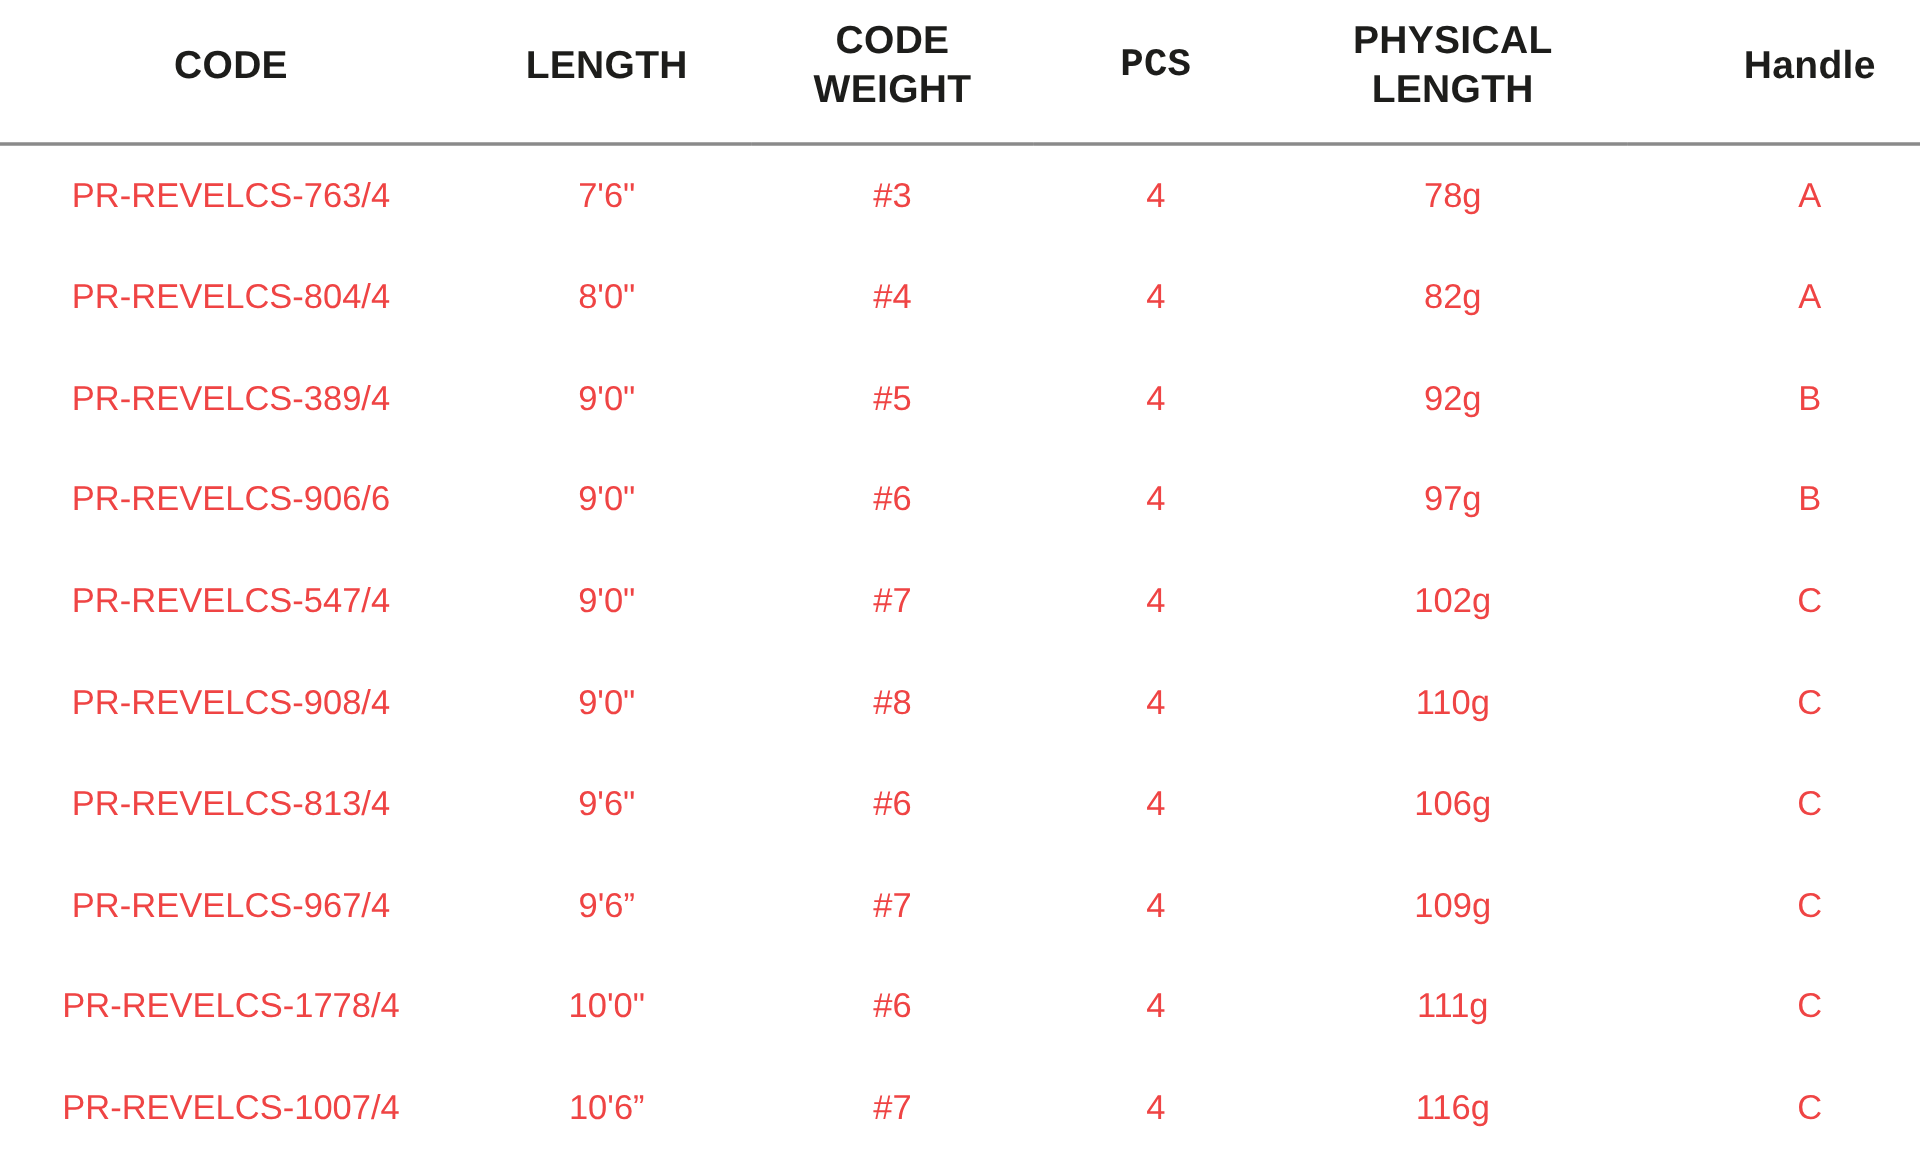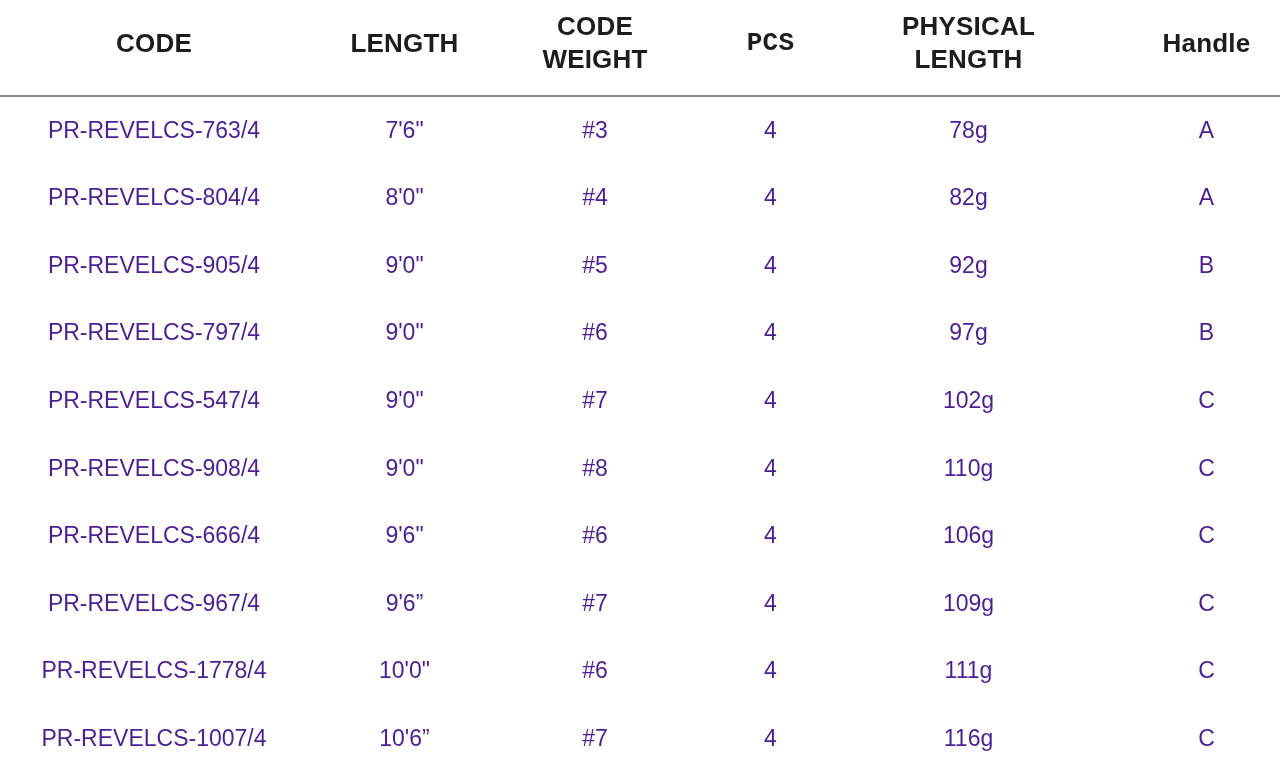--- a/index.html
+++ b/index.html
@@ -29,21 +29,21 @@
     text-align: center;
     letter-spacing: 0.2px;
   }
   .spec-table thead tr {
     border-bottom: 2px solid #8a8a8a;
   }
   .spec-table tbody td {
     font-weight: normal;
     font-size: 23px;
     line-height: 1.2;
-    color: #4c1d95;
+    color: #ef4444;
     text-align: center;
     padding: 20px 4px 20px 4px;
     white-space: nowrap;
   }
   .col-code   { width: 300px; }
   .col-length { width: 185px; }
   .col-line   { width: 180px; }
   .col-pcs    { width: 155px; font-family: Liberation Mono, monospace; }
   .col-phys   { width: 225px; }
   .col-handle { width: 235px; }
@@ -76,29 +76,29 @@
     </tr>
     <tr>
       <td class="td-code">PR-REVELCS-804/4</td>
       <td>8'0"</td>
       <td>#4</td>
       <td>4</td>
       <td>82g</td>
       <td>A</td>
     </tr>
     <tr>
-      <td class="td-code">PR-REVELCS-905/4</td>
+      <td class="td-code">PR-REVELCS-389/4</td>
       <td>9'0"</td>
       <td>#5</td>
       <td>4</td>
       <td>92g</td>
       <td>B</td>
     </tr>
     <tr>
-      <td class="td-code">PR-REVELCS-797/4</td>
+      <td class="td-code">PR-REVELCS-906/6</td>
       <td>9'0"</td>
       <td>#6</td>
       <td>4</td>
       <td>97g</td>
       <td>B</td>
     </tr>
     <tr>
       <td class="td-code">PR-REVELCS-547/4</td>
       <td>9'0"</td>
       <td>#7</td>
@@ -108,21 +108,21 @@
     </tr>
     <tr>
       <td class="td-code">PR-REVELCS-908/4</td>
       <td>9'0"</td>
       <td>#8</td>
       <td>4</td>
       <td>110g</td>
       <td>C</td>
     </tr>
     <tr>
-      <td class="td-code">PR-REVELCS-666/4</td>
+      <td class="td-code">PR-REVELCS-813/4</td>
       <td>9'6"</td>
       <td>#6</td>
       <td>4</td>
       <td>106g</td>
       <td>C</td>
     </tr>
     <tr>
       <td class="td-code">PR-REVELCS-967/4</td>
       <td>9'6”</td>
       <td>#7</td>

